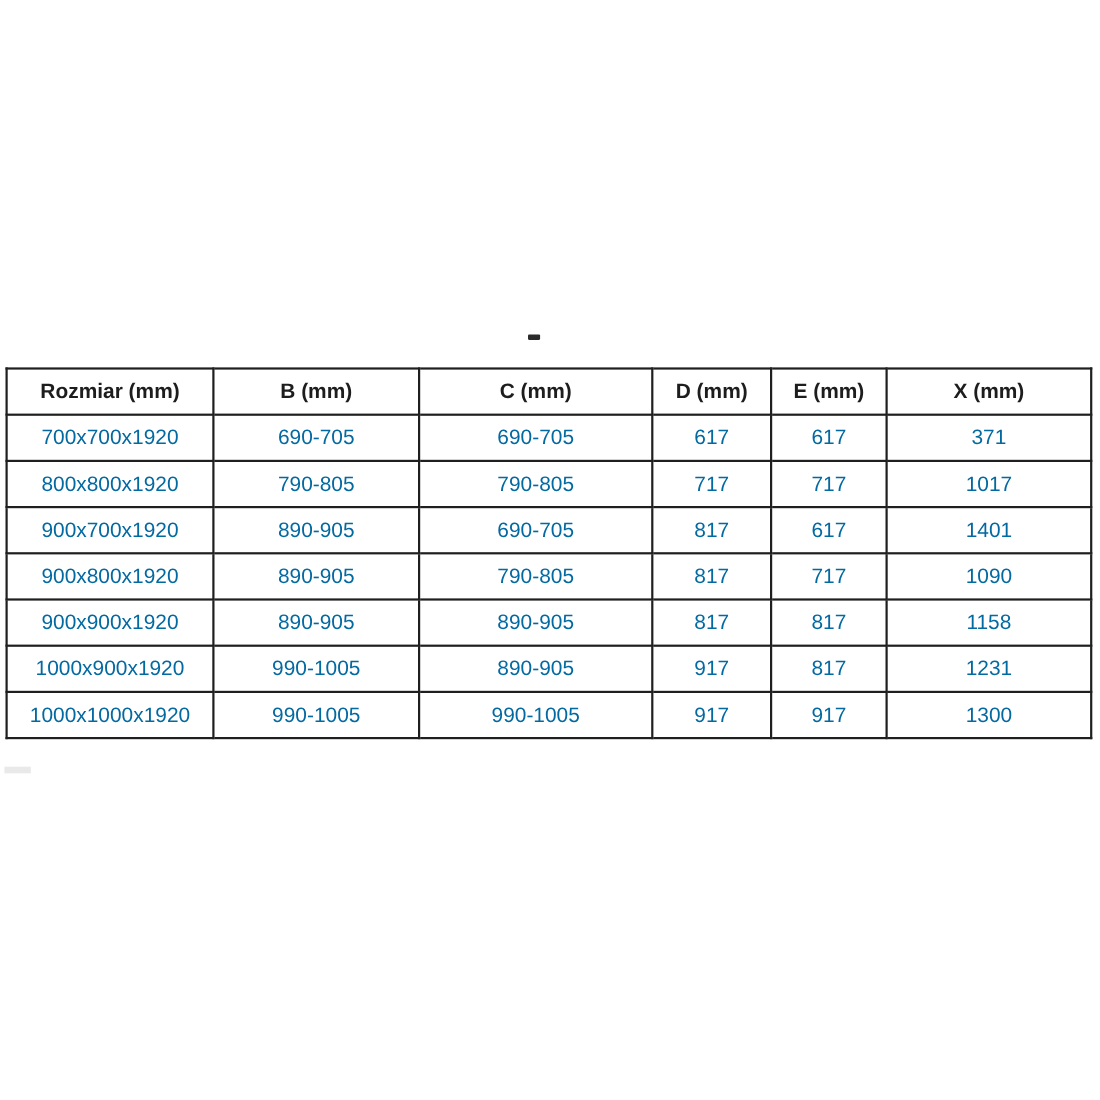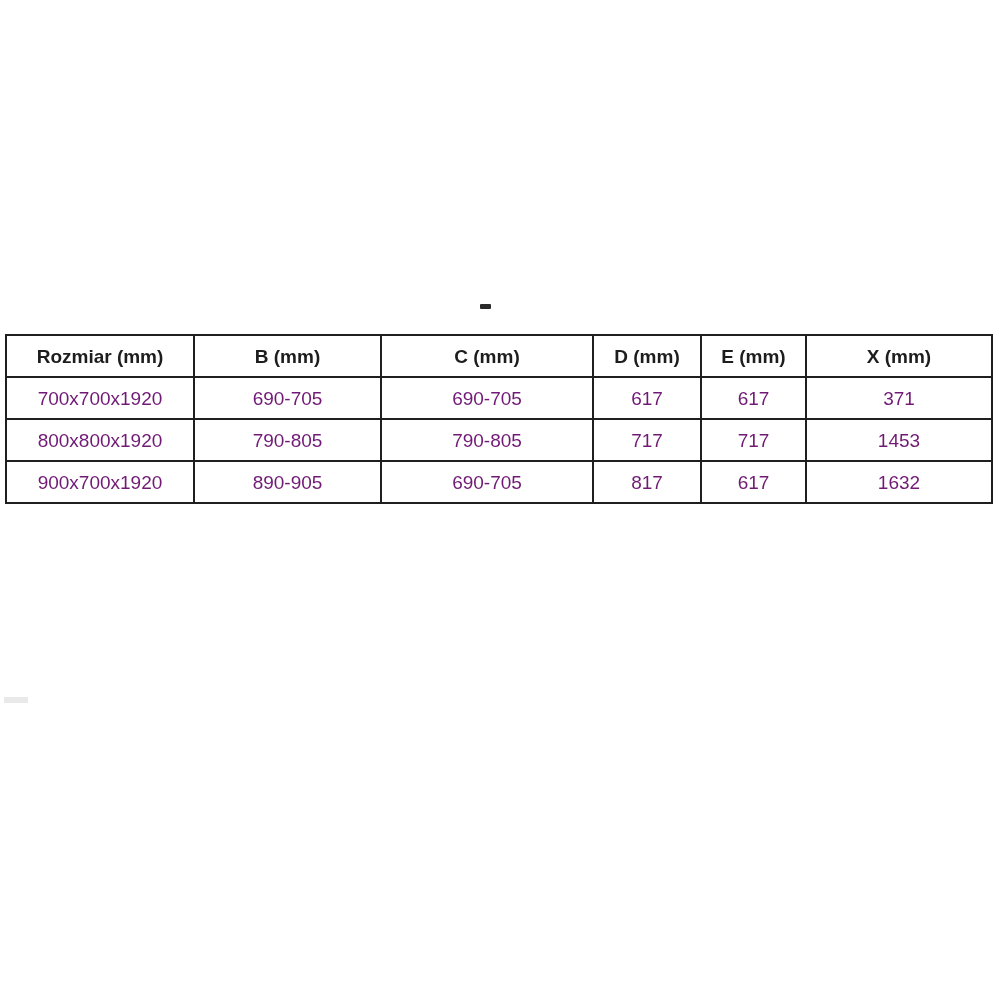--- a/index.html
+++ b/index.html
@@ -25,21 +25,21 @@
     table-layout: fixed;
     background: #ffffff;
     margin-top: 24px;
   }
   .size-table th,
   .size-table td {
     border: 2px solid #1f1f1f;
     height: 42px;
     text-align: center;
     vertical-align: middle;
-    color: #701a75;
+    color: #0369a1;
     font-size: 19px;
     line-height: 1;
     padding: 0 4px;
     white-space: nowrap;
     overflow: hidden;
   }
   .size-table th {
     font-weight: bold;
     color: #1d1d1d;
   }
@@ -94,29 +94,61 @@
           <td>617</td>
           <td>617</td>
           <td>371</td>
         </tr>
         <tr>
           <td>800x800x1920</td>
           <td>790-805</td>
           <td>790-805</td>
           <td>717</td>
           <td>717</td>
-          <td>1453</td>
+          <td>1017</td>
         </tr>
         <tr>
           <td>900x700x1920</td>
           <td>890-905</td>
           <td>690-705</td>
           <td>817</td>
           <td>617</td>
-          <td>1632</td>
+          <td>1401</td>
+        </tr>
+        <tr>
+          <td>900x800x1920</td>
+          <td>890-905</td>
+          <td>790-805</td>
+          <td>817</td>
+          <td>717</td>
+          <td>1090</td>
+        </tr>
+        <tr>
+          <td>900x900x1920</td>
+          <td>890-905</td>
+          <td>890-905</td>
+          <td>817</td>
+          <td>817</td>
+          <td>1158</td>
+        </tr>
+        <tr>
+          <td>1000x900x1920</td>
+          <td>990-1005</td>
+          <td>890-905</td>
+          <td>917</td>
+          <td>817</td>
+          <td>1231</td>
+        </tr>
+        <tr>
+          <td>1000x1000x1920</td>
+          <td>990-1005</td>
+          <td>990-1005</td>
+          <td>917</td>
+          <td>917</td>
+          <td>1300</td>
         </tr>
       </tbody>
   </table>
 
   <div class="artifact-tick"></div>
   <div class="artifact-smudge"></div>
 
 </div>
 
 </body></html>

